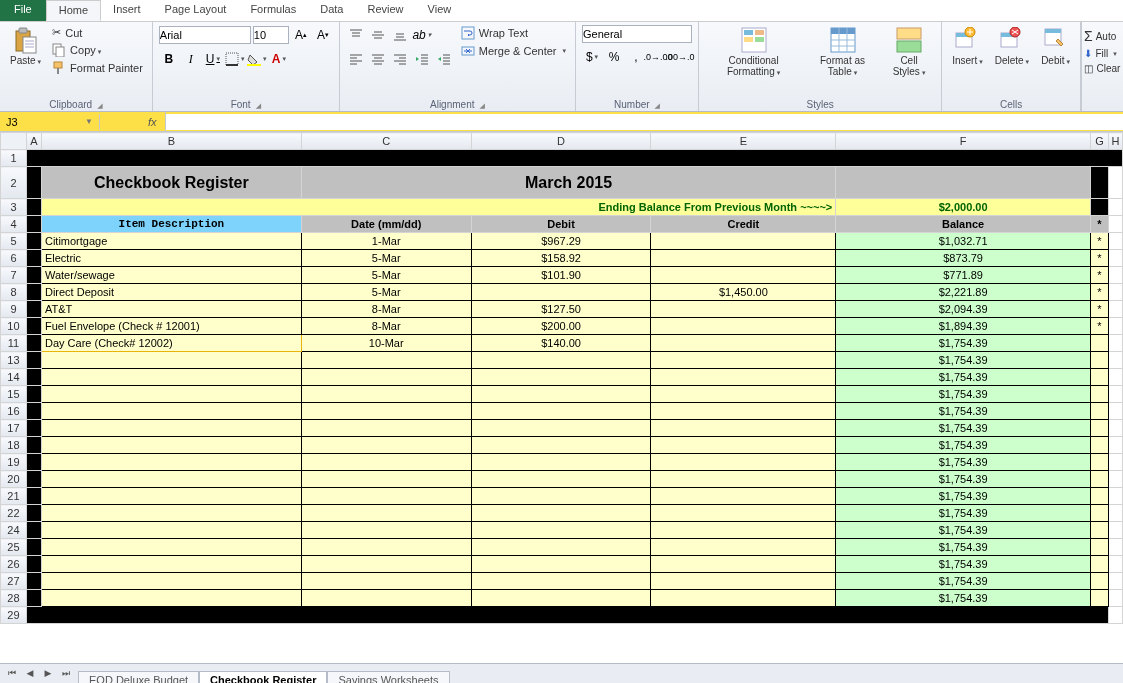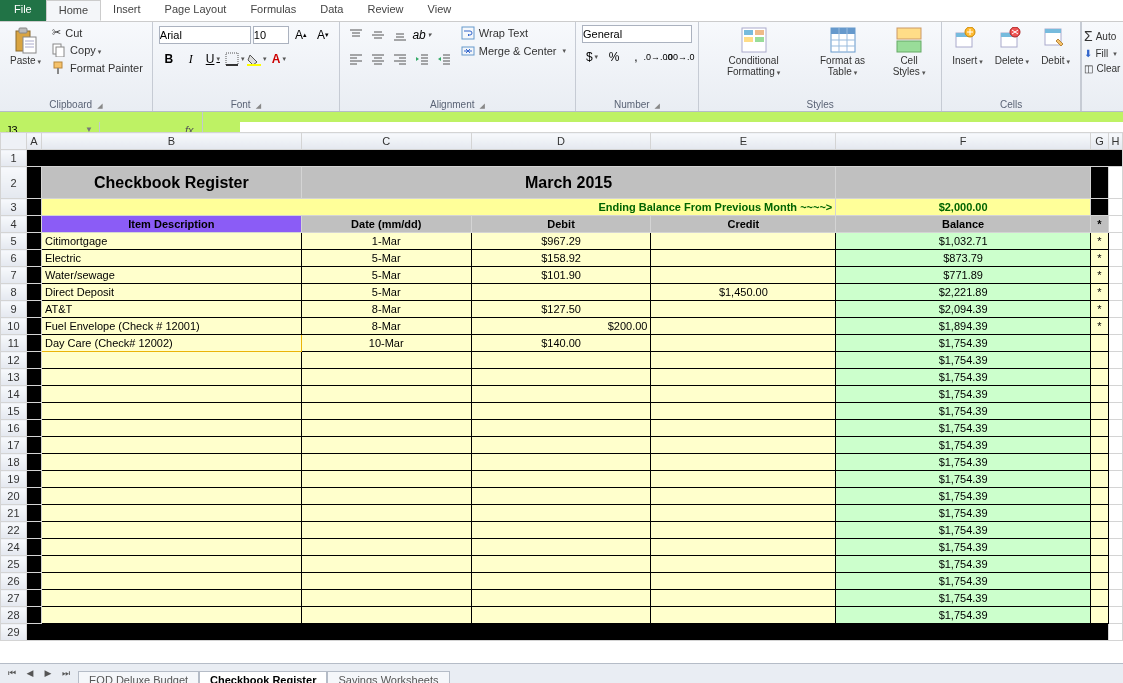--- a/index.html
+++ b/index.html
@@ -26,21 +26,21 @@
 .sel.size { width: 36px; }
 .row { display: flex; gap: 2px; align-items: center; }
 .tog { width: 20px; height: 20px; display: flex; align-items: center; justify-content: center; cursor: pointer; font-size: 12px; }
 .tog.b { font-weight: bold; }
 .tog.i { font-style: italic; font-family: serif; }
 .tog.u { text-decoration: underline; }
 .drop::after { content: "▾"; font-size: 7px; margin-left: 2px; color: #555; }
 .dlg::after { content: "◢"; font-size: 7px; color: #888; margin-left: 3px;}
 
 
-.fbar { display: flex; align-items: center; border-bottom: 1px solid #c2c8d0; height: 36px; background: #bef264; gap: 37px; }
+.fbar { display: flex; align-items: center; border-bottom: 1px solid #c2c8d0; height: 20px; background: #fde047; }
 .namebox { width: 100px; border-right: 1px solid #c2c8d0; padding: 2px 6px; font-size: 11px; display:flex; justify-content:space-between; align-items:center;}
 .fx { padding: 0 8px; font-style: italic; color: #555; border-right: 1px solid #c2c8d0; height:100%; display:flex; align-items:center;margin-left:40px;}
 .finput { flex: 1; padding: 2px 6px; font-size: 11px; border: none; outline: none; }
 
 
 .grid-wrap { position: absolute; top: 132px; left: 0; right: 0; bottom: 20px; overflow: hidden; background: #fff; }
 .grid { border-collapse: collapse; table-layout: fixed; }
 .grid th, .grid td { border: 1px solid #d4d4d4; font-size: 11px; padding: 0; height: 17px; overflow: hidden; white-space: nowrap; }
 .colhdr { background: linear-gradient(#f7f9fc,#e4e8ef); text-align: center; color: #333; font-weight: normal; height: 18px; }
 .rowhdr { background: linear-gradient(#f7f9fc,#e4e8ef); text-align: center; color: #333; font-weight: normal; width: 26px; font-size:10px;}
@@ -417,21 +417,21 @@
           <th class="rowhdr">3</th>
           <td class="black"></td>
           <td colspan="4" class="cell" style="background:#ffff99;color:#006400;font-weight:bold;text-align:right;font-family:Arial">Ending Balance From Previous Month ~~~~&gt;</td>
           <td class="cell" style="background:#ffff99;color:#006400;font-weight:bold;text-align:center;font-family:Arial">$2,000.00</td>
           <td class="black"></td>
           <td></td>
         </tr>
         <tr>
           <th class="rowhdr">4</th>
           <td class="black"></td>
-          <td class="cell" style="background:#8b5cf6;font-weight:bold;text-align:center;font-family:Liberation Sans, sans-serif">Item Description</td>
+          <td class="cell" style="background:#7dd3fc;font-weight:bold;text-align:center;font-family:Liberation Mono, monospace">Item Description</td>
           <td class="cell" style="background:#c0c0c0;font-weight:bold;text-align:center;font-family:Arial">Date (mm/dd)</td>
           <td class="cell" style="background:#c0c0c0;font-weight:bold;text-align:center;font-family:Arial">Debit</td>
           <td class="cell" style="background:#c0c0c0;font-weight:bold;text-align:center;font-family:Arial">Credit</td>
           <td class="cell" style="background:#c0c0c0;font-weight:bold;text-align:center;font-family:Arial">Balance</td>
           <td class="cell" style="background:#c0c0c0;font-weight:bold;text-align:center;font-family:Arial">*</td>
           <td></td>
         </tr>
         <tr>
           <th class="rowhdr">5</th>
           <td class="black"></td>
@@ -485,43 +485,32 @@
           <td class="cell ctr" style="background:#ffffcc;font-family:Arial;text-align:center;border:1px solid #000"></td>
           <td class="cell bal" style="background:#ccffcc;font-family:Arial;text-align:center;border:1px solid #000">$2,094.39</td>
           <td class="cell" style="background:#ffffcc;font-family:Arial;text-align:center;border:1px solid #000">*</td>
           <td></td>
         </tr>
         <tr>
           <th class="rowhdr">10</th>
           <td class="black"></td>
           <td class="cell desc" style="background:#ffffcc;font-family:Arial;border:1px solid #000">Fuel Envelope (Check # 12001)</td>
           <td class="cell ctr" style="background:#ffffcc;font-family:Arial;text-align:center;border:1px solid #000">8-Mar</td>
-          <td class="cell ctr" style="background:#ffffcc;font-family:Arial;text-align:right;border:1px solid #000">$200.00</td>
+          <td class="cell ctr" style="background:#ffffcc;font-family:Arial;text-align:center;border:1px solid #000">$200.00</td>
           <td class="cell ctr" style="background:#ffffcc;font-family:Arial;text-align:center;border:1px solid #000"></td>
           <td class="cell bal" style="background:#ccffcc;font-family:Arial;text-align:center;border:1px solid #000">$1,894.39</td>
           <td class="cell" style="background:#ffffcc;font-family:Arial;text-align:center;border:1px solid #000">*</td>
           <td></td>
         </tr>
         <tr>
           <th class="rowhdr">11</th>
           <td class="black"></td>
           <td class="cell desc" style="background:#ffffcc;font-family:Arial;border:1px solid #eab308">Day Care (Check# 12002)</td>
           <td class="cell ctr" style="background:#ffffcc;font-family:Arial;text-align:center;border:1px solid #000">10-Mar</td>
           <td class="cell ctr" style="background:#ffffcc;font-family:Arial;text-align:center;border:1px solid #000">$140.00</td>
-          <td class="cell ctr" style="background:#ffffcc;font-family:Arial;text-align:center;border:1px solid #000"></td>
-          <td class="cell bal" style="background:#ccffcc;font-family:Arial;text-align:center;border:1px solid #000">$1,754.39</td>
-          <td class="cell" style="background:#ffffcc;font-family:Arial;text-align:center;border:1px solid #000"></td>
-          <td></td>
-        </tr>
-        <tr>
-          <th class="rowhdr">12</th>
-          <td class="black"></td>
-          <td class="cell desc" style="background:#ffffcc;font-family:Arial;border:1px solid #000"></td>
-          <td class="cell ctr" style="background:#ffffcc;font-family:Arial;text-align:center;border:1px solid #000"></td>
-          <td class="cell ctr" style="background:#ffffcc;font-family:Arial;text-align:center;border:1px solid #000"></td>
           <td class="cell ctr" style="background:#ffffcc;font-family:Arial;text-align:center;border:1px solid #000"></td>
           <td class="cell bal" style="background:#ccffcc;font-family:Arial;text-align:center;border:1px solid #000">$1,754.39</td>
           <td class="cell" style="background:#ffffcc;font-family:Arial;text-align:center;border:1px solid #000"></td>
           <td></td>
         </tr>
         <tr>
           <th class="rowhdr">13</th>
           <td class="black"></td>
           <td class="cell desc" style="background:#ffffcc;font-family:Arial;border:1px solid #000"></td>
           <td class="cell ctr" style="background:#ffffcc;font-family:Arial;text-align:center;border:1px solid #000"></td>

